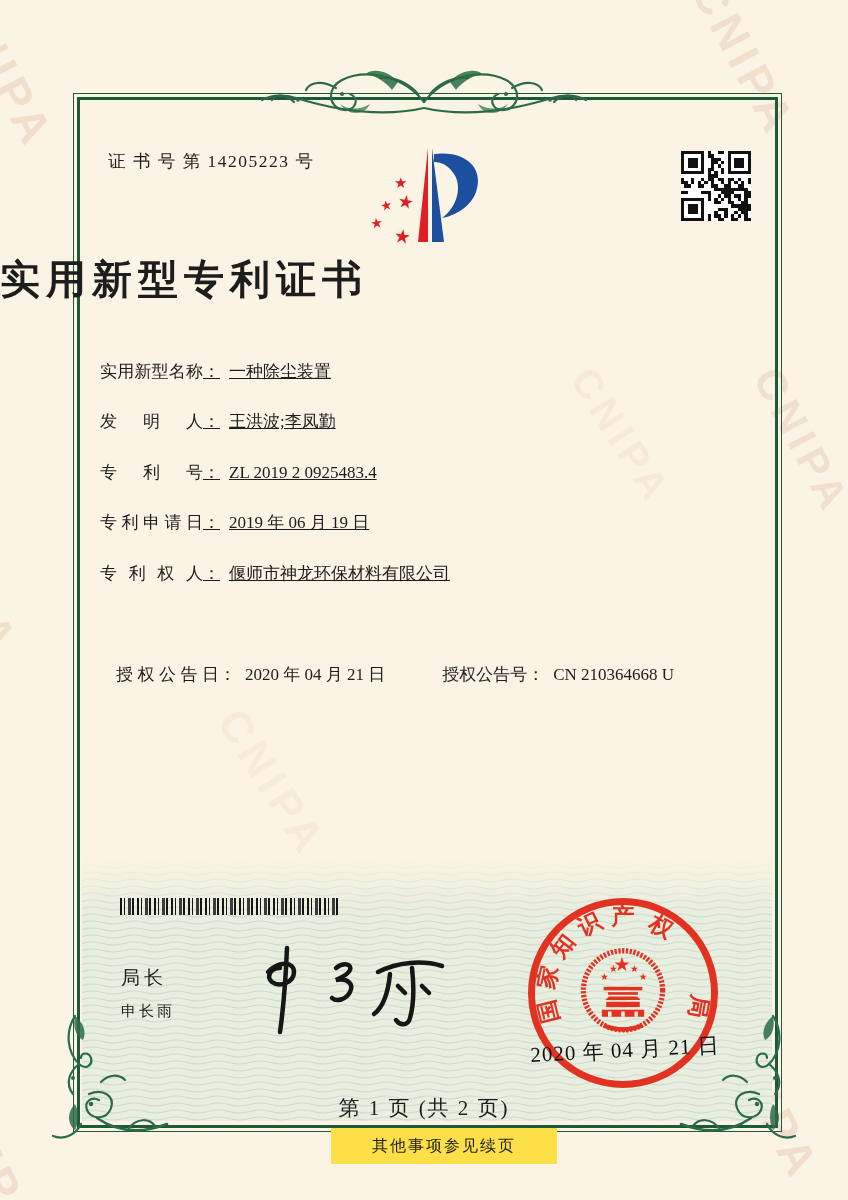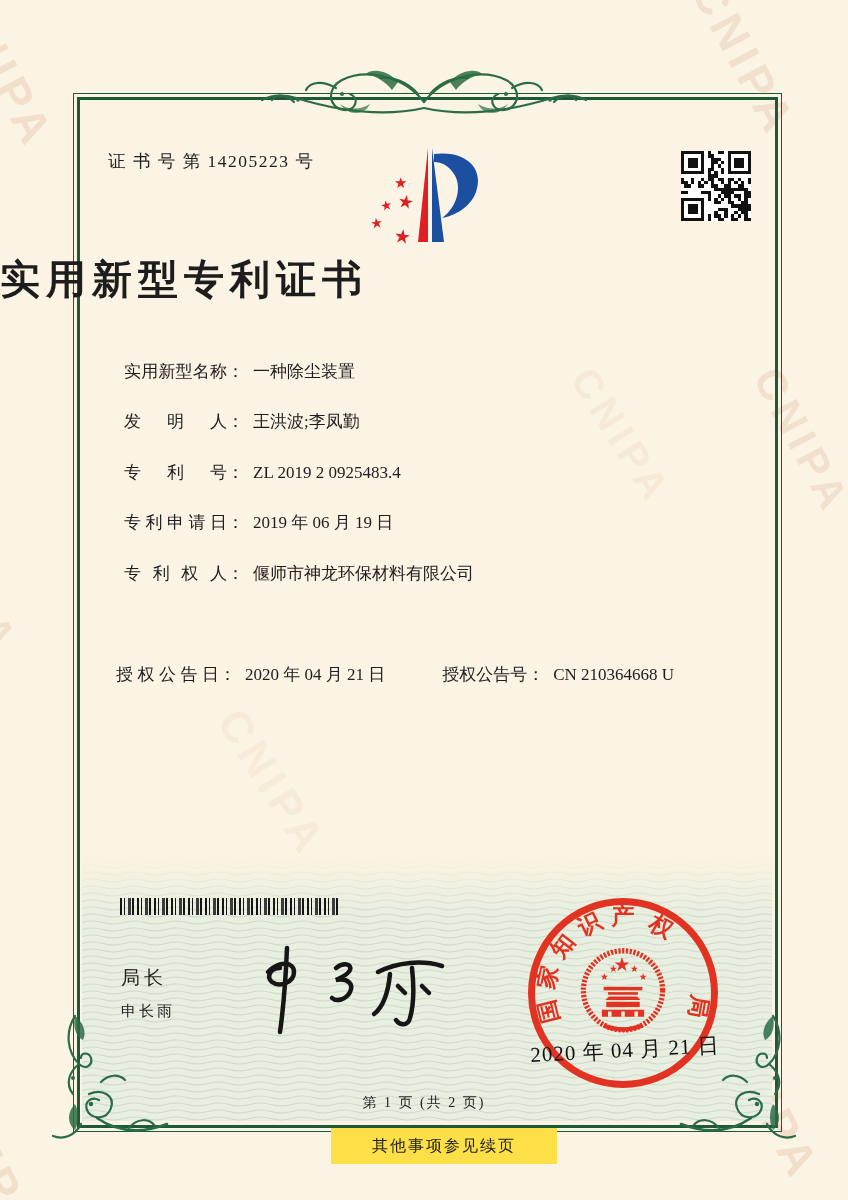--- a/index.html
+++ b/index.html
@@ -45,21 +45,21 @@
   .corner-right{left:678px;top:1012px;transform:scaleX(-1);}
   
   .certno{position:absolute;left:108px;top:149px;font-size:17.5px;letter-spacing:1.5px;z-index:5;}
   .logo{position:absolute;left:362px;top:142px;z-index:5;}
   .qr{position:absolute;left:681px;top:151px;z-index:5;background:#fff;}
   .title{
     position:absolute;left:0;top:252px;width:100%;text-align:left;
     font-size:40px;font-weight:bold;letter-spacing:6px;z-index:5;
   }
   
-  .fields{position:absolute;left:124px;top:360px;width:650px;font-size:17px;z-index:5;}
+  .fields{position:absolute;left:100px;top:360px;width:650px;font-size:17px;z-index:5;text-decoration:underline;}
   .frow{height:50.4px;white-space:nowrap;}
   .flabel{display:inline-block;width:103px;text-align:justify;text-align-last:justify;}
   .fvalue{margin-left:9px;}
   .grant-row{position:absolute;left:116px;top:663px;width:660px;font-size:17px;z-index:5;white-space:nowrap;}
   .gpair1{display:inline-block;width:322px;}
   
   .bodytext{position:absolute;left:114px;top:696px;width:640px;z-index:5;}
   .bodytext p{margin:0;font-size:17px;line-height:28.4px;text-indent:2em;text-align:justify;}
   
   .barcode{
@@ -82,21 +82,21 @@
   .seal-char{
     position:absolute;left:50%;top:50%;width:24px;height:24px;margin:-12px 0 0 -12px;
     font-size:23px;font-weight:bold;color:#e23222;text-align:center;line-height:24px;
   }
   .seal-emblem{position:absolute;left:44px;top:38px;}
   .seal-date{
     position:absolute;left:-26px;top:138px;width:246px;text-align:center;
     font-size:21px;color:#111;letter-spacing:1px;transform:rotate(-3deg);white-space:nowrap;
   }
   
-  .pageinfo{position:absolute;left:0;top:1094px;width:100%;text-align:center;font-size:14px;letter-spacing:2px;z-index:5;}
+  .pageinfo{position:absolute;left:0;top:1094px;width:100%;text-align:center;font-size:21px;letter-spacing:2px;z-index:5;}
   .contbox{
     position:absolute;left:331px;top:1128px;width:226px;height:36px;z-index:5;
     background:#fde047;display:flex;align-items:center;justify-content:center;
     font-size:16px;letter-spacing:2px;
   }
 </style>
 </head>
 <body>
 
 <div class="page">

